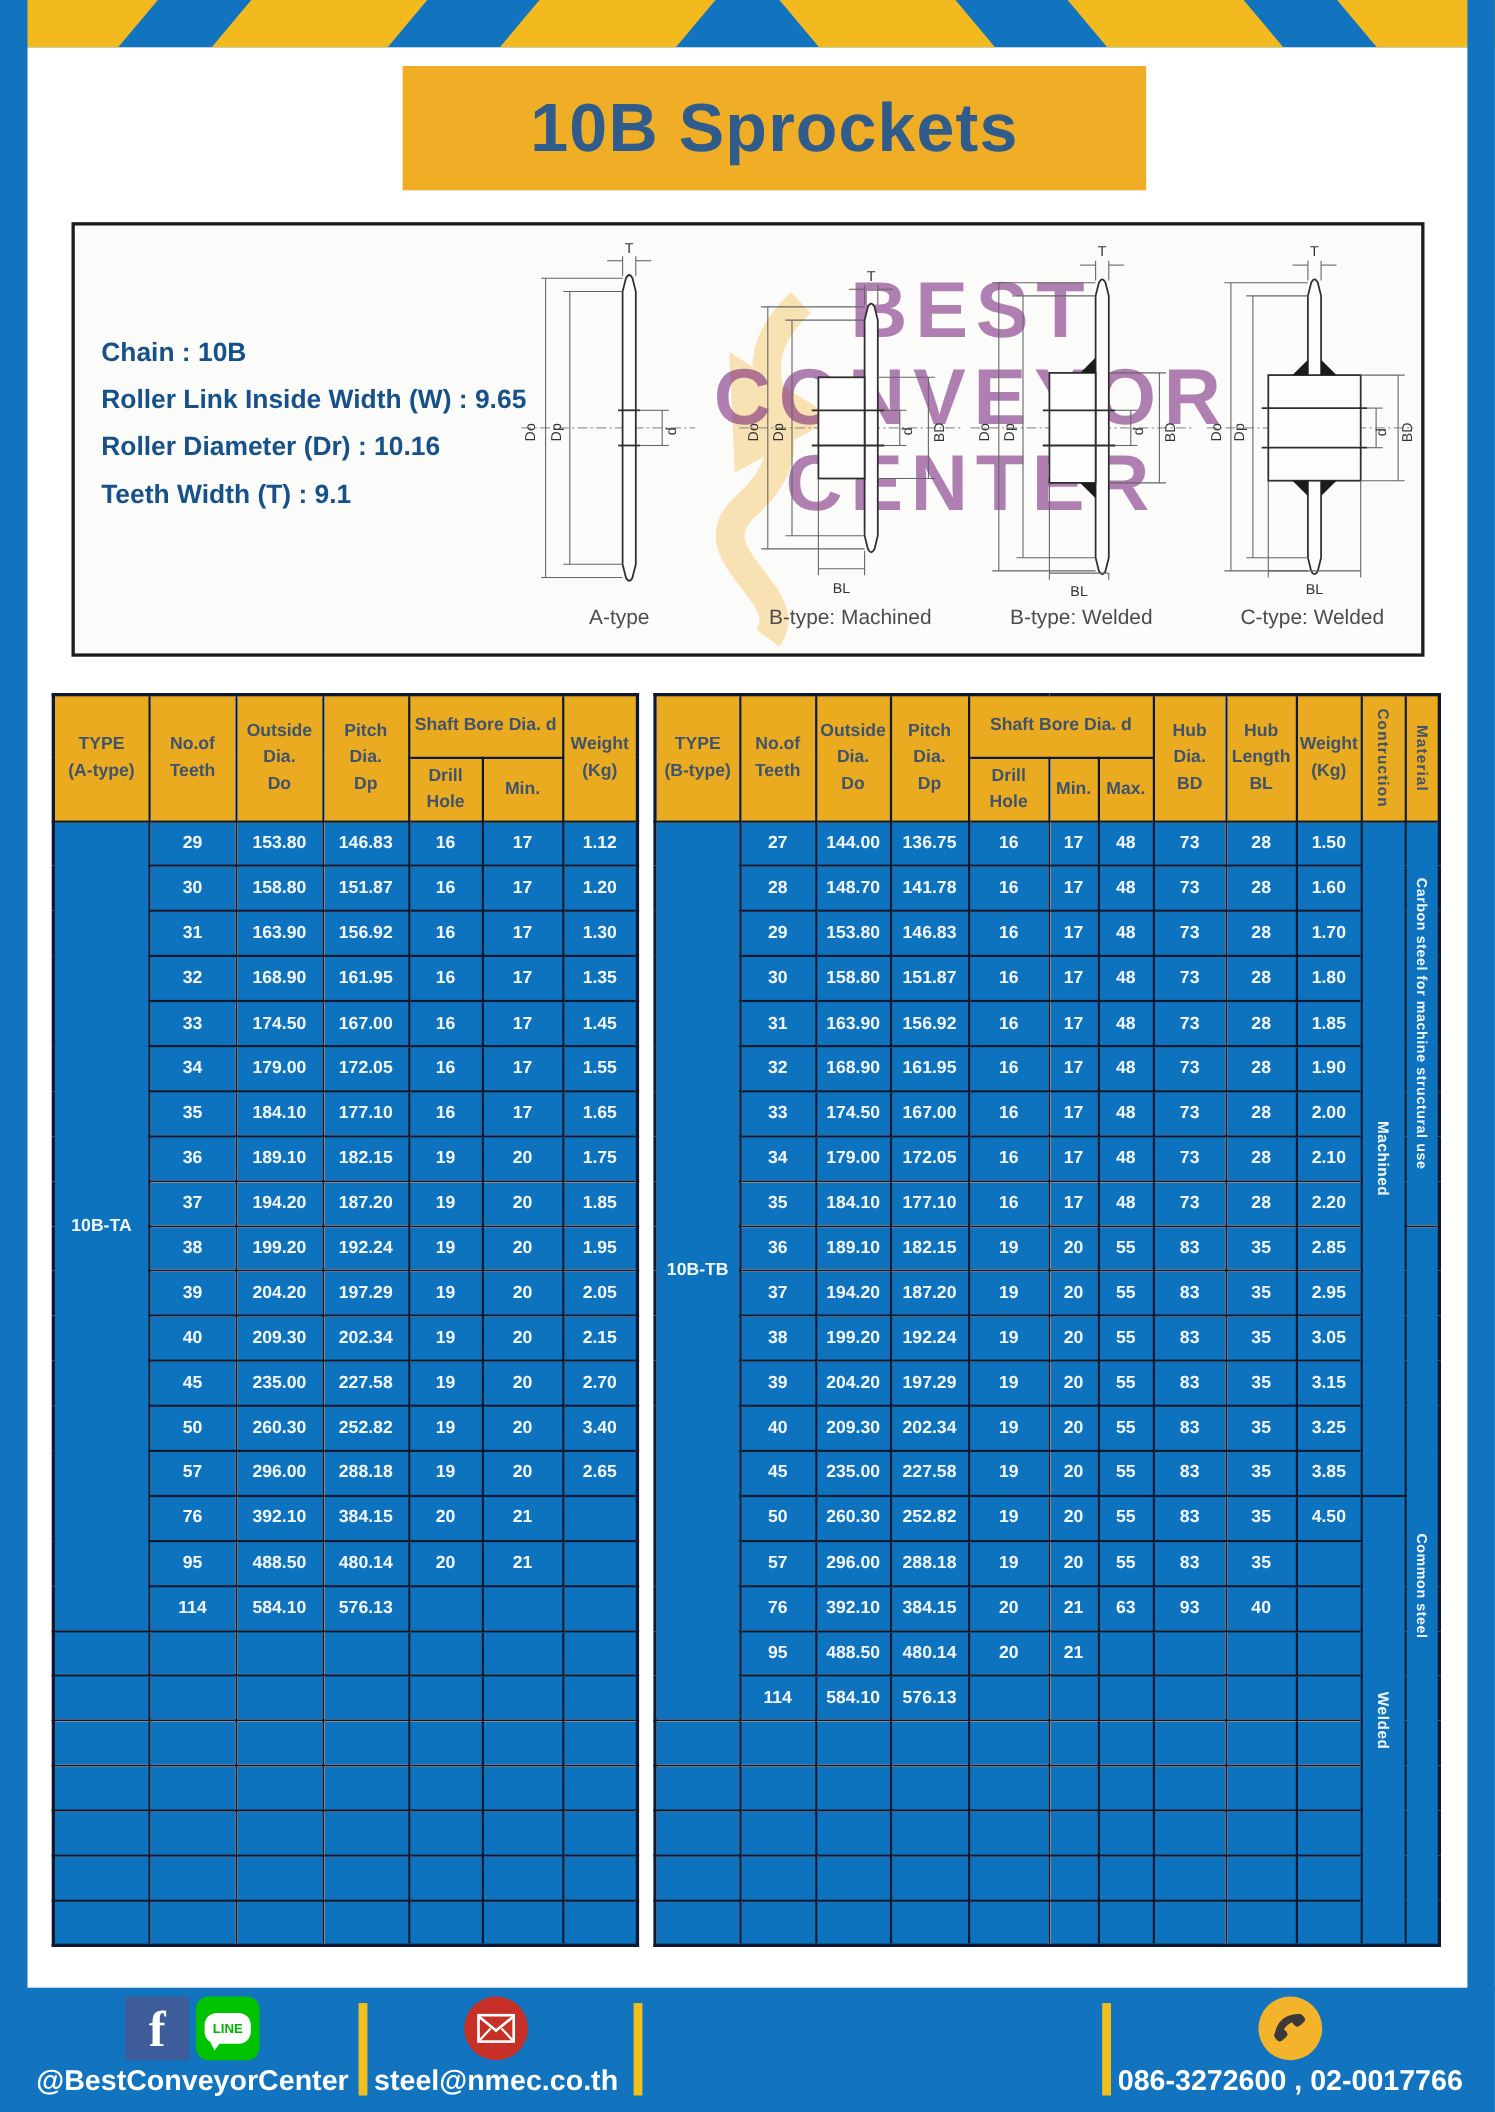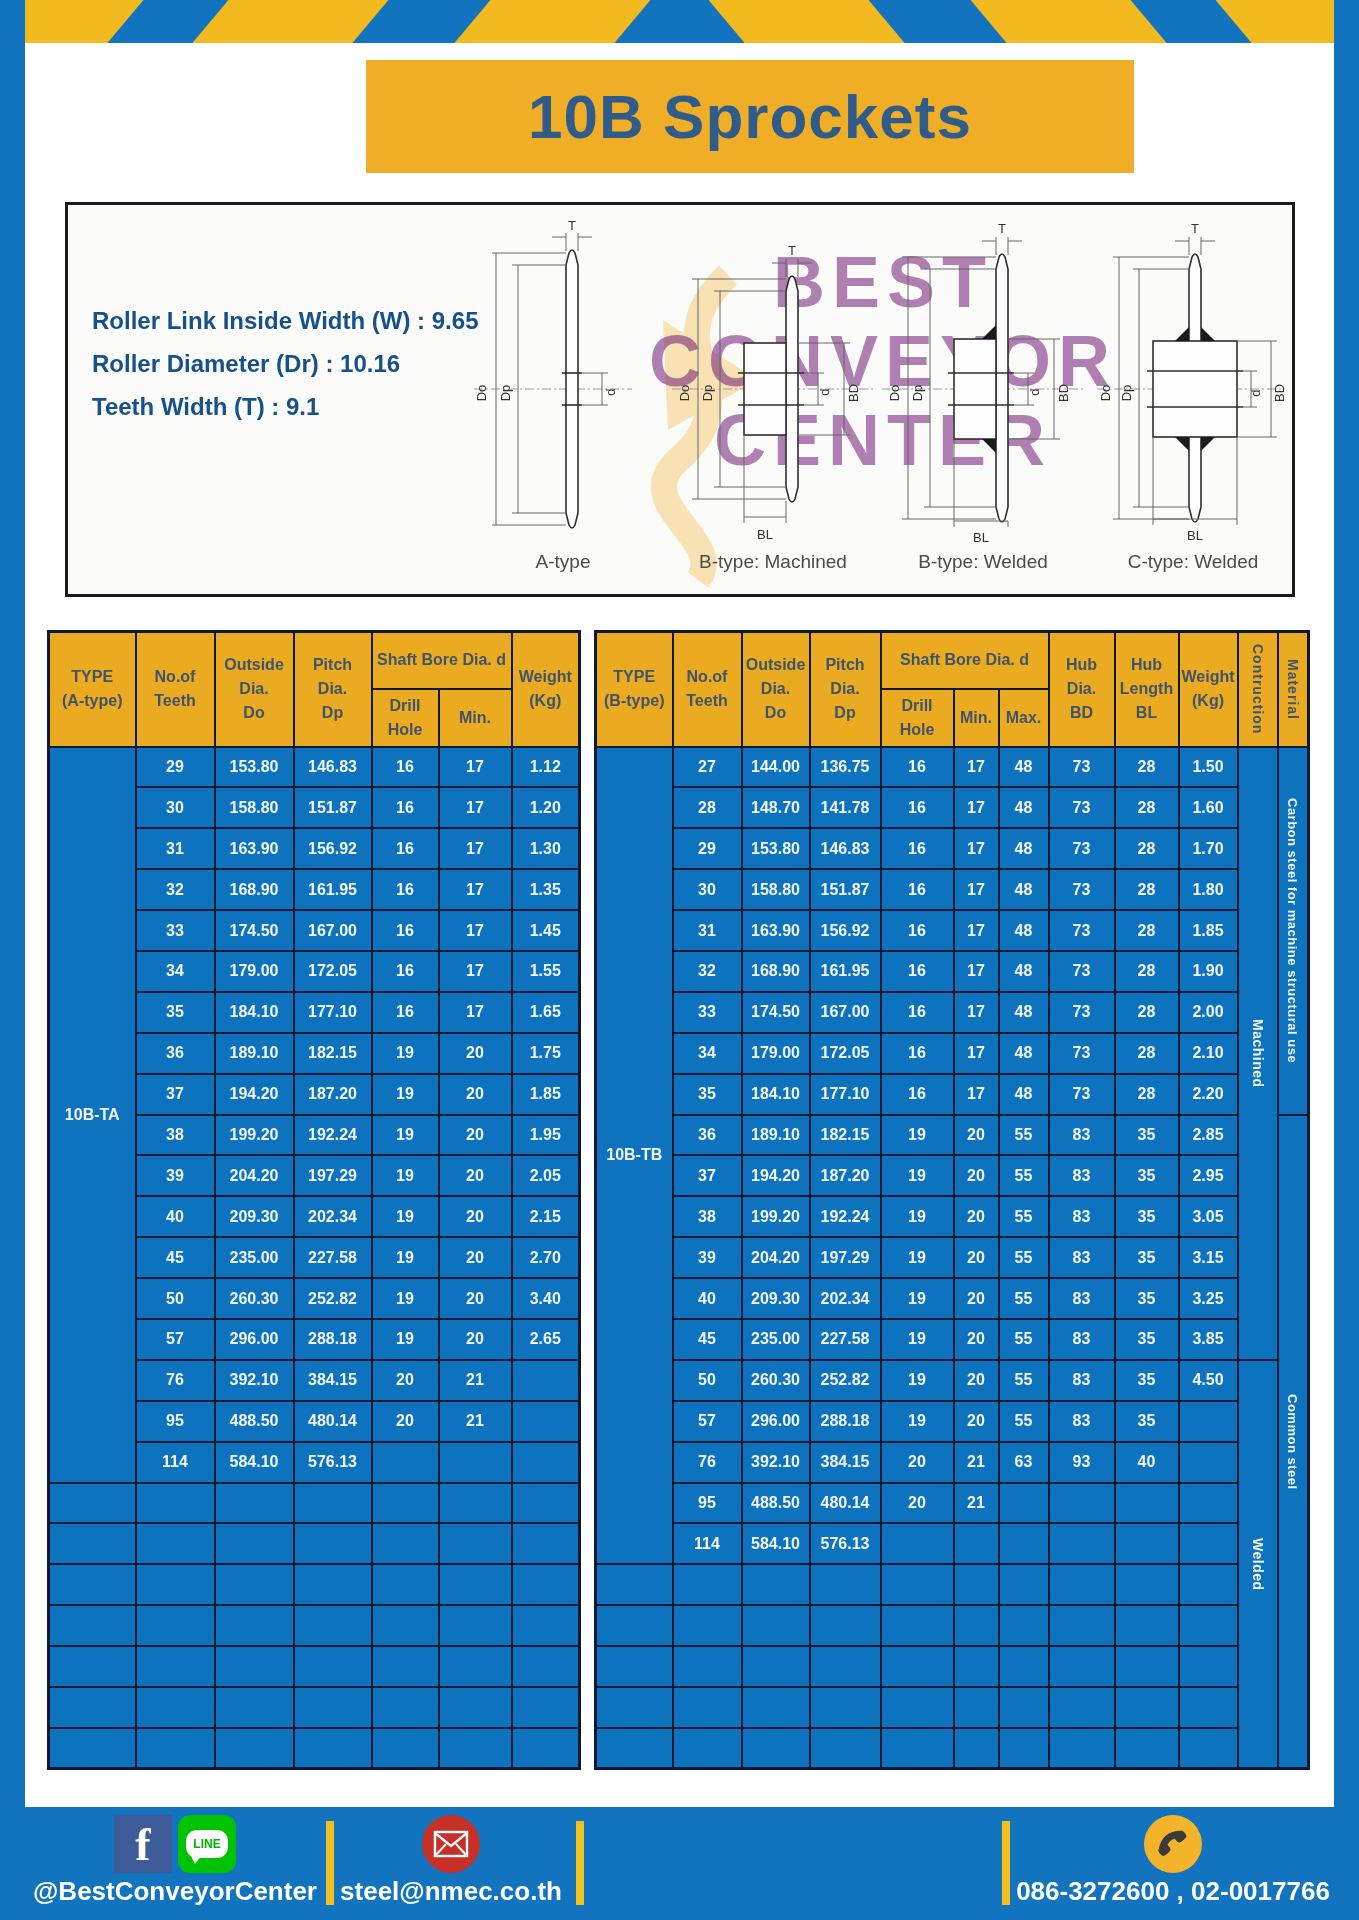--- a/index.html
+++ b/index.html
@@ -6,21 +6,21 @@
   .page{position:relative;width:1359px;height:1920px;background:#ffffff;overflow:hidden;
         font-family:"Liberation Sans",sans-serif;}
   
   .frame-top{position:absolute;left:0;top:0;width:1359px;height:43px;background:#1273BF;overflow:hidden;}
   .frame-left{position:absolute;left:0;top:0;width:25px;height:1810px;background:#1273BF;}
   .frame-right{position:absolute;right:0;top:0;width:25px;height:1810px;background:#1273BF;}
   .stripe{position:absolute;top:-6px;height:56px;background:#F2BA1E;}
   .stripe.l{transform:skewX(-40deg);}
   .stripe.r{transform:skewX(40deg);}
   
-  .title-box{position:absolute;left:366px;top:60px;width:768px;height:113px;background:#EFAE25;
+  .title-box{position:absolute;left:366px;top:60px;width:676px;height:113px;background:#EFAE25;
              display:flex;align-items:center;justify-content:center;}
   .title-box h1{margin:0;font-size:62px;color:#2F5C8B;letter-spacing:1px;font-weight:bold;}
   
   .panel{position:absolute;left:65px;top:202px;width:1230px;height:395px;background:#FBFBFA;
          border:3px solid #1b1b1b;box-sizing:border-box;}
   .specs{position:absolute;left:24px;top:102px;z-index:3;}
   .specs div{font-size:24px;font-weight:bold;color:#17518A;margin-bottom:15px;white-space:nowrap;}
   .wm{position:absolute;left:545px;top:38px;width:540px;text-align:center;z-index:1;
       color:#701a75;opacity:.55;font-weight:bold;line-height:1.1;letter-spacing:7px;}
   .wm div{font-size:72px;}
@@ -95,20 +95,21 @@
         <path d="M55 60 L150 120 L60 170 Z" fill="#F6C96D"></path>
       </svg>
     </div>
     <div class="wm">
       <div>BEST</div>
       <div>CONVEYOR</div>
       <div>CENTER</div>
     </div>
 
     <div class="specs">
+      <div>Chain  :  10B</div>
       <div>Roller Link Inside Width (W) : 9.65</div>
       <div>Roller Diameter (Dr)  : 10.16</div>
       <div>Teeth Width (T)  :  9.1</div>
     </div>
 
     <div class="dwg" style="left:400px;">
       <svg width="170" height="330" viewBox="0 0 170 330">
         <line class="cl" x1="6" y1="168" x2="164" y2="168"></line>
         <path class="dfill" d="M98 292 L98 44 L101 32 Q104 26 107 32 L110 44 L110 292 L107 304 Q104 310 101 304 Z"></path>
         <line class="dline" x1="94" y1="152" x2="114" y2="152"></line>

